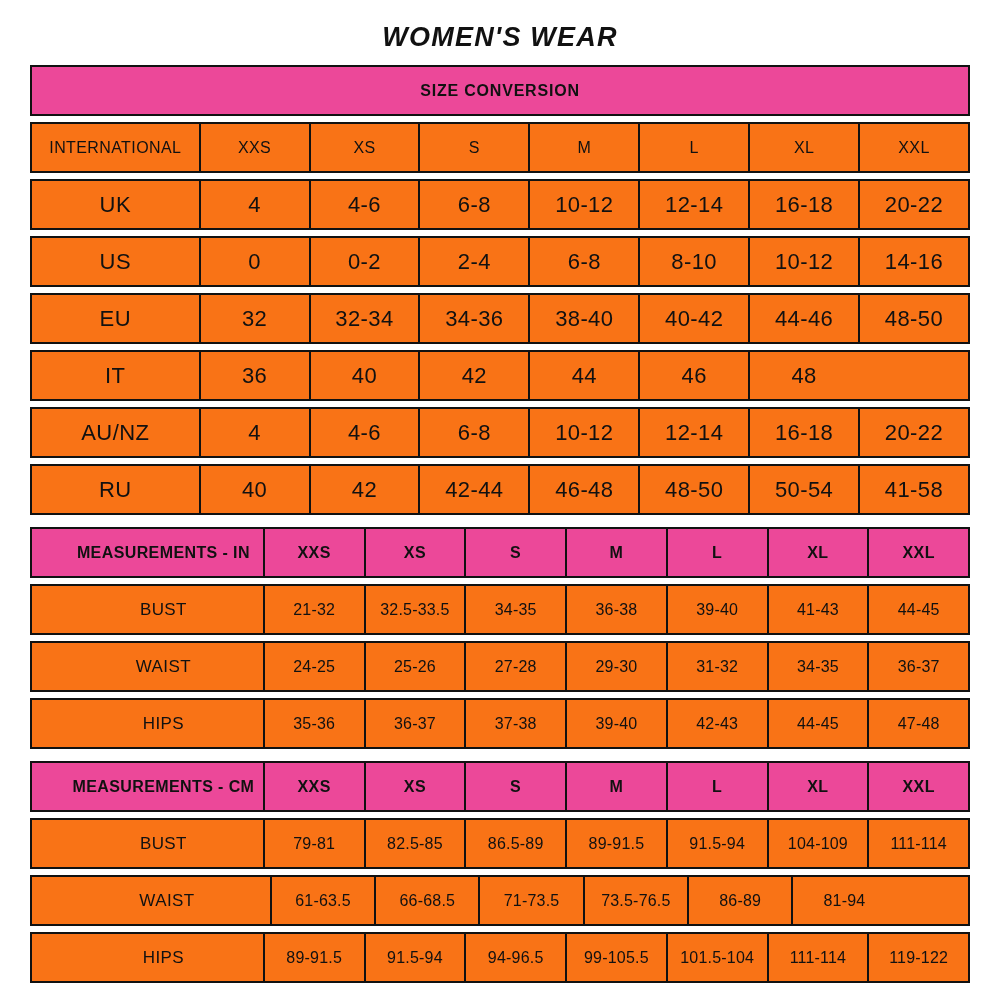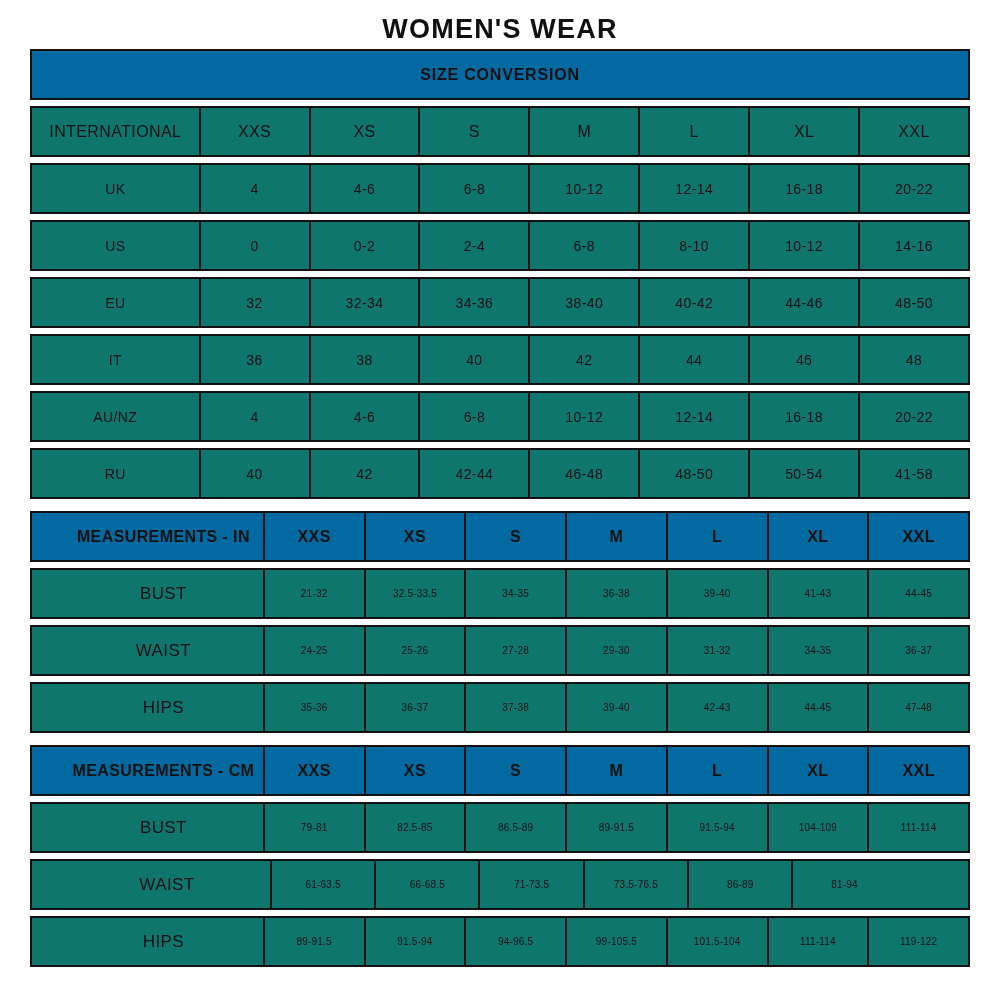--- a/index.html
+++ b/index.html
@@ -11,43 +11,44 @@
     font-family: "Liberation Sans", sans-serif;
     color: #111111;
     -webkit-font-smoothing: antialiased;
   }
   .page {
     width: 1000px;
     height: 1000px;
     overflow: hidden;
   }
   .title {
-    margin: 0;
+    margin: 8px;
     padding: 14px 0 4px;
     text-align: center;
     font-size: 27px;
     font-weight: 700;
     letter-spacing: 1.2px;
+    font-style: italic;
   }
   .tbl {
     margin: 0 30px;
     display: flex;
     flex-direction: column;
     gap: 6px;
   }
   .tbl + .tbl { margin-top: 12px; }
   .row {
     display: flex;
     height: 51px;
     flex: none;
     border: 2px solid #111111;
-    background: #0f766e;
+    background: #f97316;
     box-sizing: border-box;
   }
-  .row.gray { background: #0369a1; }
+  .row.gray { background: #ec4899; }
   .cell {
     display: flex;
     align-items: center;
     justify-content: center;
     text-align: center;
     box-sizing: border-box;
     border-left: 2px solid #111111;
     letter-spacing: 0.4px;
     white-space: nowrap;
     overflow: hidden;
@@ -58,29 +59,29 @@
   
   .row.banner .cell {
     font-weight: 700;
     font-size: 16px;
     letter-spacing: 0.8px;
   }
 
   
   .t1 .c0 { width: 17.8%; }
   .t1 .cn { width: 11.7428%; }
-  .t1 .cell { font-size: 14px; }
+  .t1 .cell { font-size: 22px; }
   .t1 .header .cell { font-size: 16px; font-weight: 400; }
 
   
   .tm .c0 { width: 22%; margin-left: 32px; }
   .tm .cn { width: 11.1428%; }
   .tm .header .cell { font-size: 16px; font-weight: 700; }
   .tm .label { font-size: 17px; }
-  .tm .value { font-size: 10px; letter-spacing: 0.2px; }
+  .tm .value { font-size: 16px; letter-spacing: 0.2px; }
 </style>
 </head>
 <body>
 
 <div class="page">
   <h1 class="title">WOMEN'S WEAR</h1>
 
   <section class="tbl t1">
       <div class="row gray banner">
         <div class="cell full">SIZE CONVERSION</div>
@@ -121,21 +122,20 @@
         <div class="cell cn value">32-34</div>
         <div class="cell cn value">34-36</div>
         <div class="cell cn value">38-40</div>
         <div class="cell cn value">40-42</div>
         <div class="cell cn value">44-46</div>
         <div class="cell cn value">48-50</div>
       </div>
       <div class="row">
         <div class="cell c0 label">IT</div>
         <div class="cell cn value">36</div>
-        <div class="cell cn value">38</div>
         <div class="cell cn value">40</div>
         <div class="cell cn value">42</div>
         <div class="cell cn value">44</div>
         <div class="cell cn value">46</div>
         <div class="cell cn value">48</div>
       </div>
       <div class="row">
         <div class="cell c0 label">AU/NZ</div>
         <div class="cell cn value">4</div>
         <div class="cell cn value">4-6</div>

